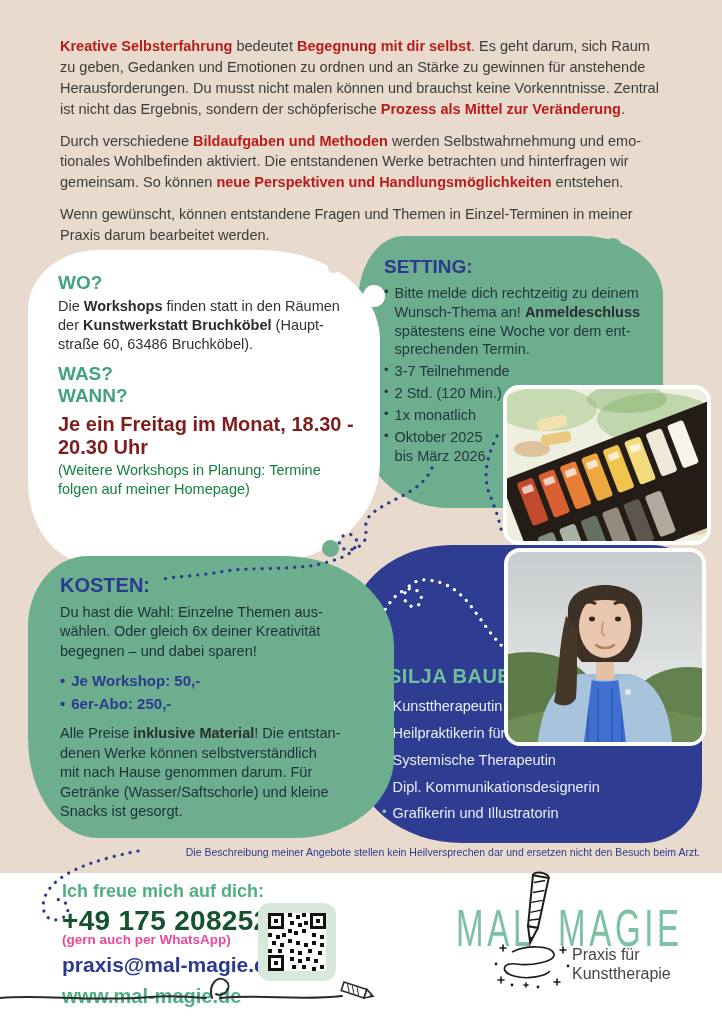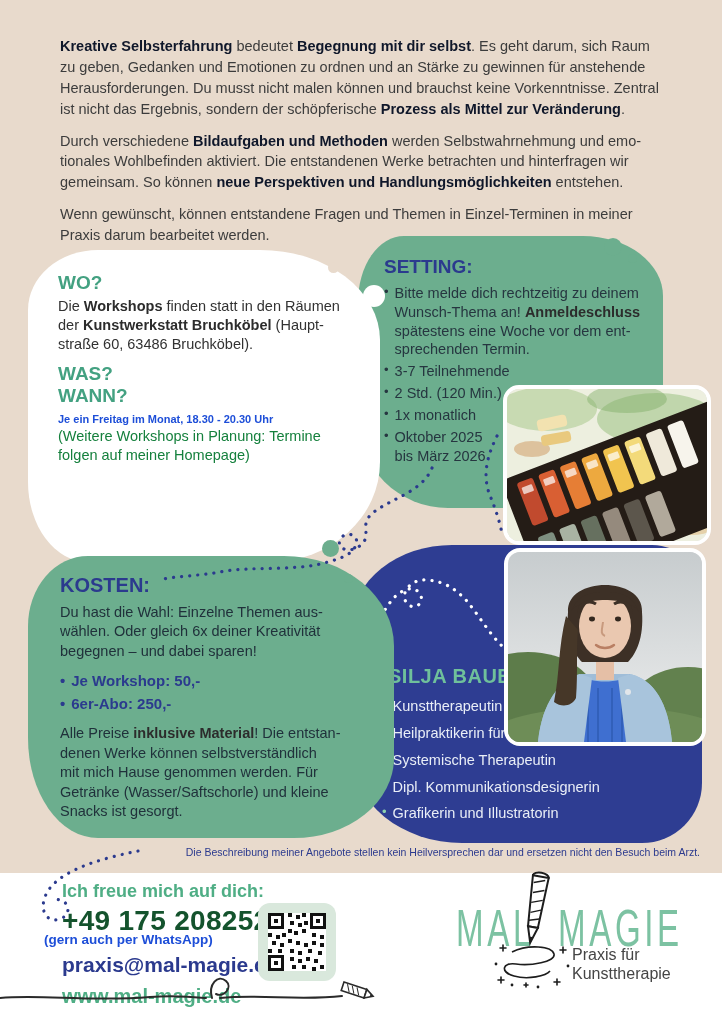--- a/index.html
+++ b/index.html
@@ -3,39 +3,39 @@
 <meta charset="utf-8">
 <style>
   html,body{margin:0;padding:0;background:#bbb;}
   .page{position:relative;width:722px;height:1024px;margin:0 auto;background:#ffffff;
         font-family:"Liberation Sans",sans-serif;overflow:hidden;}
   .beige{position:absolute;left:0;top:0;width:722px;height:873px;background:#e8dacc;}
 
   
   .intro{position:absolute;left:60px;top:36px;width:655px;font-size:14.5px;line-height:1.44;color:#3c3c3c;z-index:2;}
   .intro p{margin:0 0 11px 0;}
-  .bb{font-weight:bold;color:#0f172a;}
+  .bb{font-weight:bold;color:#b91c1c;}
   .b{font-weight:bold;color:#2c2c2c;}
 
   
   .blob{position:absolute;box-sizing:border-box;}
   .white-blob{left:28px;top:250px;width:352px;height:312px;background:#ffffff;z-index:2;
       border-radius:70px 120px 110px 60px / 60px 90px 100px 80px;padding:22px 14px 0 30px;}
   .setting-blob{left:358px;top:236px;width:305px;height:272px;background:#6cae8e;z-index:1;
       border-radius:46px 80px 150px 90px / 66px 60px 120px 90px;padding:20px 0 0 26px;}
   .kosten-blob{left:28px;top:556px;width:366px;height:282px;background:#6cae8e;z-index:2;
       border-radius:60px 110px 100px 70px / 70px 90px 80px 100px;padding:18px 0 0 32px;}
   .blue-blob{left:352px;top:545px;width:350px;height:298px;background:#2e3d92;z-index:1;
       border-radius:100px 50px 60px 110px / 80px 50px 60px 90px;}
 
   .sec-h{margin:0;font-size:19px;font-weight:bold;line-height:1.15;}
   .h-green{color:#43a181;}
   .h-blue{color:#2b3a8e;}
   .card-txt{margin:3px 0 10px 0;font-size:14.5px;line-height:1.3;color:#323232;}
-  .bold-line{margin:6px 0 2px 0;font-size:11px;font-weight:bold;color:#1d4ed8;}
+  .bold-line{margin:6px 0 2px 0;font-size:20px;font-weight:bold;color:#7f1d1d;}
   .green-note{margin:0;font-size:14.5px;line-height:1.3;color:#15803d;}
 
   .list .li{display:flex;gap:6px;}
   .list .dot{flex:0 0 auto;}
   .dark-list{margin-top:6px;font-size:14.5px;line-height:1.3;color:#263640;}
   .dark-list .li{margin-bottom:3px;}
   .dark-list .dot{font-size:.9em;}
   .price-list{margin:9px 0 9px 0;font-size:15px;font-weight:bold;color:#2b3a8e;line-height:1.5;}
   .light-list{position:absolute;left:30px;top:152px;font-size:14.5px;line-height:1.3;color:#e9eef7;}
   .light-list .li{margin-bottom:8px;}
@@ -52,21 +52,21 @@
 
   
   .deco-circle{position:absolute;border-radius:50%;}
   .overlay{position:absolute;left:0;top:0;z-index:5;pointer-events:none;}
   .in-blob-svg{position:absolute;left:0;top:0;pointer-events:none;}
 
   
   .disclaimer{position:absolute;right:22px;top:846px;font-size:10.5px;color:#2b3a8e;z-index:3;}
   .greet{position:absolute;left:62px;top:881px;font-size:18px;font-weight:bold;color:#4fae85;}
   .phone{position:absolute;left:62px;top:905px;font-size:28px;font-weight:bold;color:#14532d;letter-spacing:.3px;}
-  .wapp{position:absolute;left:44px;top:932px;font-size:13.5px;font-weight:bold;color:#1d4ed8;}
+  .wapp{position:absolute;left:62px;top:932px;font-size:13.5px;font-weight:bold;color:#ec4899;}
   .email{position:absolute;left:62px;top:953px;font-size:21px;font-weight:bold;color:#2b3a8e;}
   .web{position:absolute;left:62px;top:985px;font-size:20px;font-weight:bold;color:#4fae85;}
 
   .qr{position:absolute;left:258px;top:903px;width:78px;height:78px;background:#d9e8dc;border-radius:12px;z-index:2;}
   .qr svg{position:absolute;left:10px;top:10px;}
 
   .logo{position:absolute;left:448px;top:872px;width:262px;height:126px;}
   .logo-word{position:absolute;font-size:46px;line-height:1;font-weight:400;color:#7cc2a2;
              transform:scale(.72,1.12);transform-origin:left top;letter-spacing:5px;}
   .w1{left:8px;top:30px;}
@@ -161,21 +161,21 @@
     <div class="list price-list">
         <div class="li">
           <span class="dot">•</span>
           <span class="litx"><span>Je Workshop: 50,-</span></span>
         </div>
         <div class="li">
           <span class="dot">•</span>
           <span class="litx"><span>6er-Abo: 250,-</span></span>
         </div>
       </div>
-    <p class="kosten-txt"><span>Alle Preise </span><span class="b">inklusive Material</span><span>! Die entstan-</span><br><span>denen Werke können selbstverständlich</span><br><span>mit mich Hause genommen werden. Für</span><br><span>Getränke (Wasser/Saftschorle) und kleine</span><br><span>Snacks ist gesorgt.</span></p>
+    <p class="kosten-txt"><span>Alle Preise </span><span class="b">inklusive Material</span><span>! Die entstan-</span><br><span>denen Werke können selbstverständlich</span><br><span>mit nach Hause genommen darum. Für</span><br><span>Getränke (Wasser/Saftschorle) und kleine</span><br><span>Snacks ist gesorgt.</span></p>
   </div>
 
   <div class="photo pastels">
     <svg width="200" height="152" viewBox="0 0 200 152">
       <rect width="200" height="152" fill="#edefdf"></rect>
       <ellipse cx="40" cy="20" rx="50" ry="22" fill="#a9c98c" opacity=".55"></ellipse>
       <ellipse cx="150" cy="30" rx="60" ry="26" fill="#94bd7a" opacity=".5"></ellipse>
       <ellipse cx="180" cy="90" rx="40" ry="30" fill="#b9d49a" opacity=".5"></ellipse>
       <ellipse cx="120" cy="10" rx="40" ry="14" fill="#7fae66" opacity=".45"></ellipse>
       <ellipse cx="185" cy="130" rx="30" ry="16" fill="#d9a45a" opacity=".4"></ellipse>

